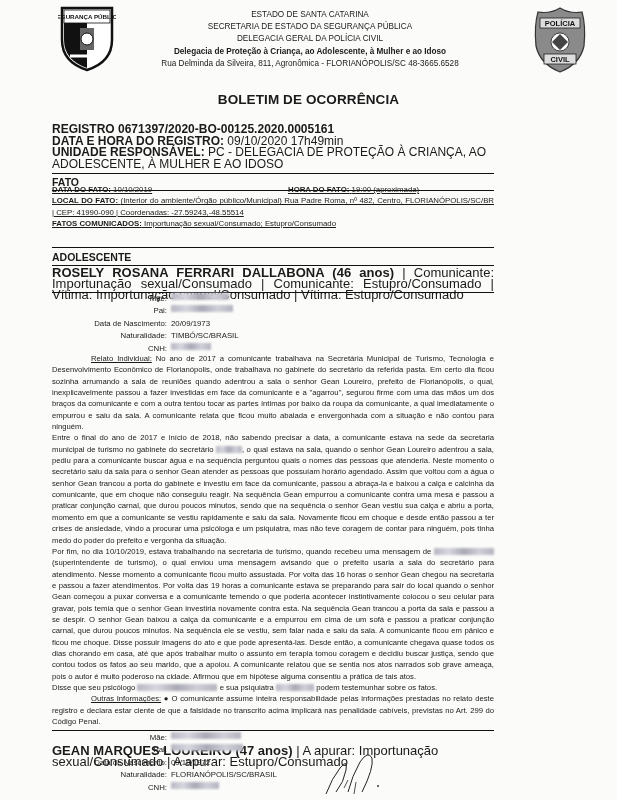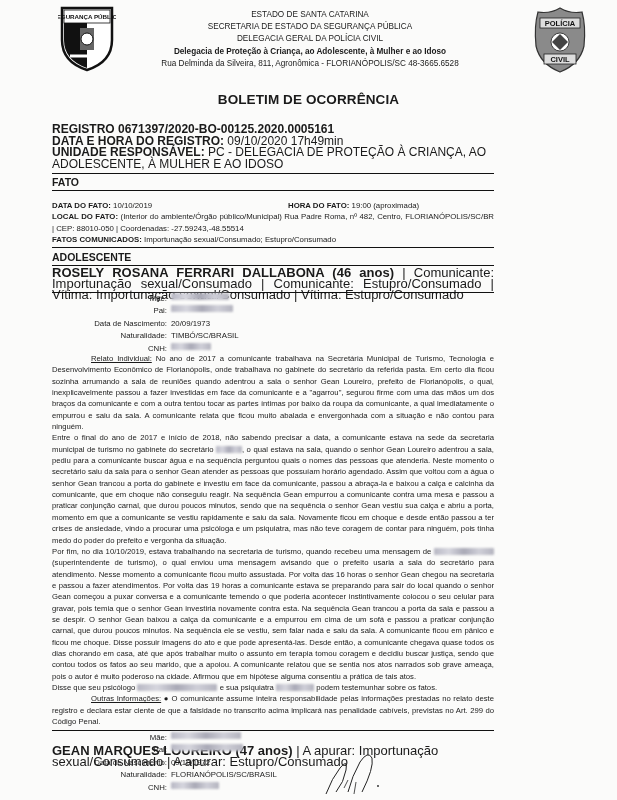--- a/index.html
+++ b/index.html
@@ -31,22 +31,22 @@
     position:absolute; left:52px; top:124px; width:520px;
     font-size:12px; line-height:11.6px;
   }
   .reg b { font-weight:bold; }
   .rule { position:absolute; left:52px; width:442px; border-top:1.6px solid #111; }
   .section-title {
     position:absolute; left:52px; width:442px; 
     font-weight:bold; font-size:10.5px;
   }
   .fato {
-    position:absolute; left:52px; top:200px; width:442px;
-    font-size:7.8px; line-height:11.3px;
+    position:absolute; left:52px; top:184px; width:442px;
+    font-size:7.8px; line-height:11.3px;text-decoration:underline;
   }
   .fato .row { display:flex; }
   .fato .c1 { width:236px; }
   .block { position:absolute; left:52px; width:442px; font-size:7.8px; line-height:11.3px; }
   .justify { text-align:justify; text-align-last:left; }
   .persona-head { font-size:13px; line-height:11px; }
   .persona-head b { font-weight:bold; }
   .ul { text-decoration:underline;margin-left:39px; }
   .kv { position:absolute; font-size:7.8px; line-height:12.4px; }
   .kv .row { display:flex; }
@@ -102,21 +102,21 @@
 
   <div class="rule" style="top:173px;"></div>
   <div class="section-title" style="top:176px;">FATO</div>
   <div class="rule" style="top:190px;"></div>
 
   <div class="fato">
     <div class="row">
       <div class="c1"><b>DATA DO FATO:</b> <span>10/10/2019</span></div>
       <div><b>HORA DO FATO:</b> <span>19:00 (aproximada)</span></div>
     </div>
-    <div class="justify"><b>LOCAL DO FATO:</b> <span>(Interior do ambiente/Órgão público/Municipal) Rua Padre Roma, nº 482, Centro, FLORIANÓPOLIS/SC/BR | CEP: 88010-050 | Coordenadas: -27.59243,-48.55514</span></div>
+    <div class="justify"><b>LOCAL DO FATO:</b> <span>(Interior do ambiente/Órgão público/Municipal) Rua Padre Roma, nº 482, Centro, FLORIANÓPOLIS/SC/BR | CEP: 41990-090 | Coordenadas: -27.59243,-48.55514</span></div>
     <div><b>FATOS COMUNICADOS:</b> <span>Importunação sexual/Consumado; Estupro/Consumado</span></div>
   </div>
 
   <div class="rule" style="top:247px;"></div>
   <div class="section-title" style="top:251px;">ADOLESCENTE</div>
   <div class="rule" style="top:265px;"></div>
 
   <div class="block justify persona-head" style="top:267px;">
     <b>ROSELY ROSANA FERRARI DALLABONA (46 anos)</b>
     <span>| Comunicante: Importunação sexual/Consumado | Comunicante: Estupro/Consumado | Vítima: Importunação sexual/Consumado | Vítima: Estupro/Consumado</span>

